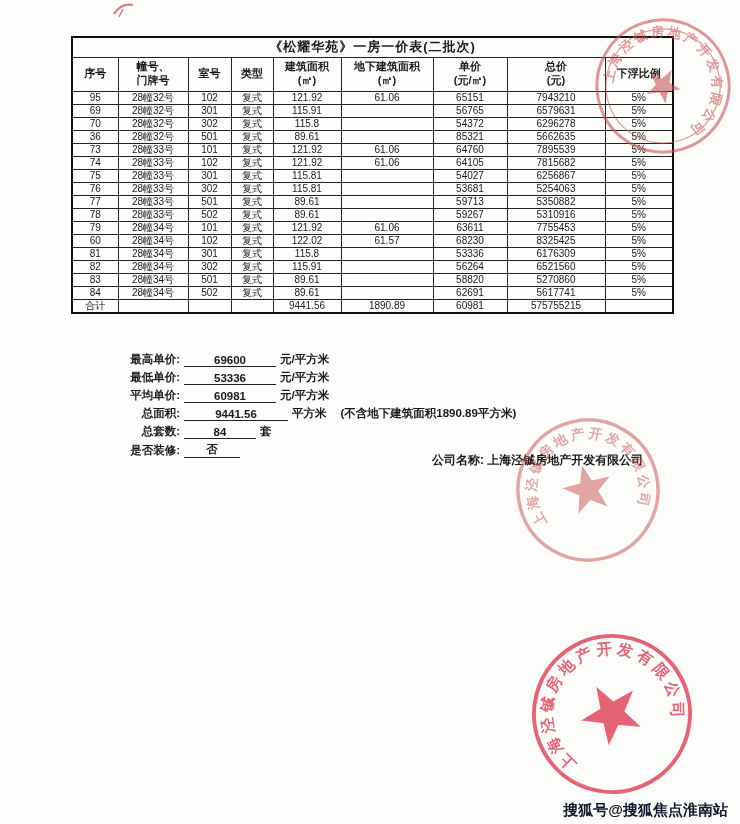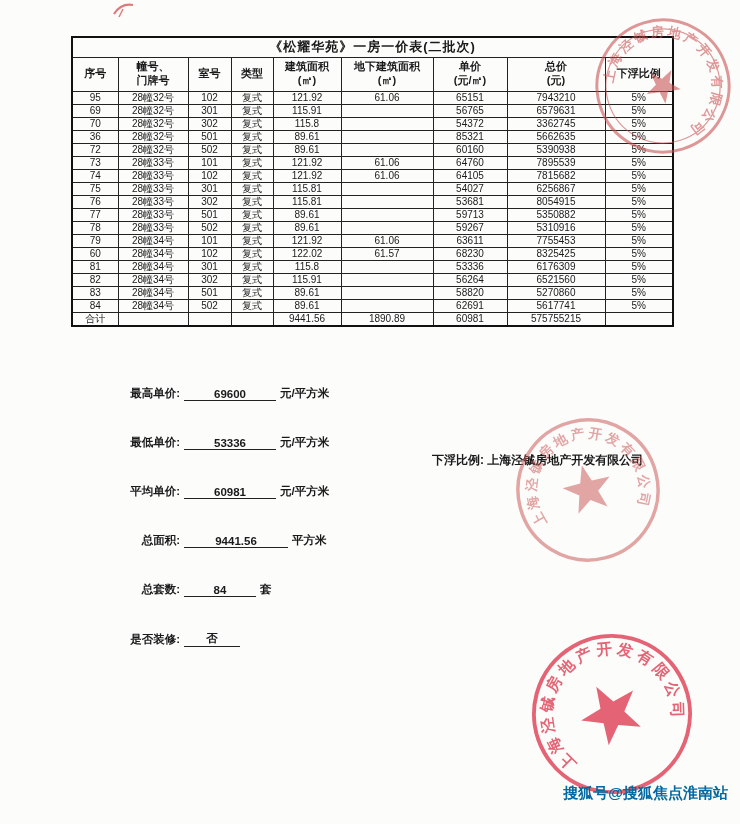--- a/index.html
+++ b/index.html
@@ -16,35 +16,35 @@
     border-collapse:collapse; table-layout:fixed; border:2px solid #111;
     background:transparent;
   }
   .price td,.price th { border:1px solid #222; text-align:center; vertical-align:middle; overflow:hidden; }
   .price .title-cell { font-size:13px; font-weight:bold; height:20px; letter-spacing:1px; }
   .price th { font-size:11px; font-weight:bold; height:34px; white-space:pre-line; line-height:1.25; padding:1px 0; }
   .price td { font-size:10px; height:13px; line-height:12px; padding:0 1px; }
 
   
   .summary { position:absolute; left:112px; top:352px; font-size:11.5px; }
-  .sum-line { display:flex; align-items:flex-end; margin-bottom:3px; min-height:12.5px; white-space:nowrap;margin-top:34px; }
+  .sum-line { display:flex; align-items:flex-end; margin-bottom:3px; min-height:12.5px; white-space:nowrap; }
   .sum-label { display:inline-block; width:68px; text-align:right; font-weight:bold; }
   .sum-value { display:inline-block; text-align:center; border-bottom:1px solid #222; font-weight:bold; margin:0 4px; }
   .sum-unit { font-weight:bold; }
   .sum-note { margin-left:14px; font-weight:bold; }
   .v0,.v1,.v2 { width:92px;text-align:center; }
   .v3 { width:104px; }
   .v4 { width:72px; }
   .v5 { width:56px; }
 
   
   .company { position:absolute; left:432px; top:452px; font-size:12px; font-weight:600; line-height:17px; }
 
   
-  .watermark { position:absolute; right:12px; bottom:21px; font-size:15px; font-weight:bold; color:#0369a1; }
+  .watermark { position:absolute; right:12px; bottom:4px; font-size:15px; font-weight:bold; color:#0f172a; }
 
   
   .stamp { position:absolute; pointer-events:none; }
   .stamp-top { left:583px; top:6px;  opacity:.58; transform:rotate(28deg); }
   .stamp-mid { left:508px; top:410px; opacity:.50; transform:rotate(-14deg); }
   .stamp-bot { left:527px; top:629px; opacity:.85; transform:rotate(-30deg); }
   .stamp text { font-family:"Liberation Sans","DejaVu Sans",sans-serif; font-weight:bold; }
 
   .corner-frag { position:absolute; left:112px; top:1px; }
 </style>
@@ -113,43 +113,32 @@
           <td>5%</td>
         </tr>
         <tr>
           <td>70</td>
           <td>28幢32号</td>
           <td>302</td>
           <td>复式</td>
           <td>115.8</td>
           <td></td>
           <td>54372</td>
-          <td>3362745</td>
+          <td>6296278</td>
           <td>5%</td>
         </tr>
         <tr>
           <td>36</td>
           <td>28幢32号</td>
           <td>501</td>
           <td>复式</td>
           <td>89.61</td>
           <td></td>
           <td>85321</td>
           <td>5662635</td>
-          <td>5%</td>
-        </tr>
-        <tr>
-          <td>72</td>
-          <td>28幢32号</td>
-          <td>502</td>
-          <td>复式</td>
-          <td>89.61</td>
-          <td></td>
-          <td>60160</td>
-          <td>5390938</td>
           <td>5%</td>
         </tr>
         <tr>
           <td>73</td>
           <td>28幢33号</td>
           <td>101</td>
           <td>复式</td>
           <td>121.92</td>
           <td>61.06</td>
           <td>64760</td>
@@ -179,21 +168,21 @@
           <td>5%</td>
         </tr>
         <tr>
           <td>76</td>
           <td>28幢33号</td>
           <td>302</td>
           <td>复式</td>
           <td>115.81</td>
           <td></td>
           <td>53681</td>
-          <td>8054915</td>
+          <td>5254063</td>
           <td>5%</td>
         </tr>
         <tr>
           <td>77</td>
           <td>28幢33号</td>
           <td>501</td>
           <td>复式</td>
           <td>89.61</td>
           <td></td>
           <td>59713</td>
@@ -304,35 +293,36 @@
       </div>
       <div class="sum-line">
         <span class="sum-label">平均单价:</span>
         <span class="sum-value v2">60981</span>
         <span class="sum-unit">元/平方米</span>
       </div>
       <div class="sum-line">
         <span class="sum-label">总面积:</span>
         <span class="sum-value v3">9441.56</span>
         <span class="sum-unit">平方米</span>
+        <span class="sum-note">(不含地下建筑面积1890.89平方米)</span>
       </div>
       <div class="sum-line">
         <span class="sum-label">总套数:</span>
         <span class="sum-value v4">84</span>
         <span class="sum-unit">套</span>
       </div>
       <div class="sum-line">
         <span class="sum-label">是否装修:</span>
         <span class="sum-value v5">否</span>
         <span class="sum-unit"></span>
       </div>
     </div>
 
   <div class="company">
-    <div><span>下浮比例: </span><span>上海泾铖房地产开发有限公司</span></div>
+    <div><span>公司名称: </span><span>上海泾铖房地产开发有限公司</span></div>
   </div>
 
   <svg class="stamp stamp-top" width="160" height="160" viewBox="-80 -80 160 160">
     <defs>
         <path id="tp-top" d="M -50,0 A 50,50 0 1,1 50,0 A 50,50 0 1,1 -50,0"></path>
       </defs>
     <circle r="66" fill="none" stroke="#c85050" stroke-width="3"></circle>
     <circle r="57" fill="none" stroke="#c85050" stroke-width="1.2"></circle>
     <path transform="scale(0.6)" fill="#c85050" d="M 0,-30 L -7.05,-9.71 L -28.53,-9.27 L -11.41,3.71 L -17.63,24.27 L 0,12 L 17.63,24.27 L 11.41,3.71 L 28.53,-9.27 L 7.05,-9.71 Z"></path>
     <text transform="rotate(-25)" fill="#c85050" font-size="13" letter-spacing="3">

